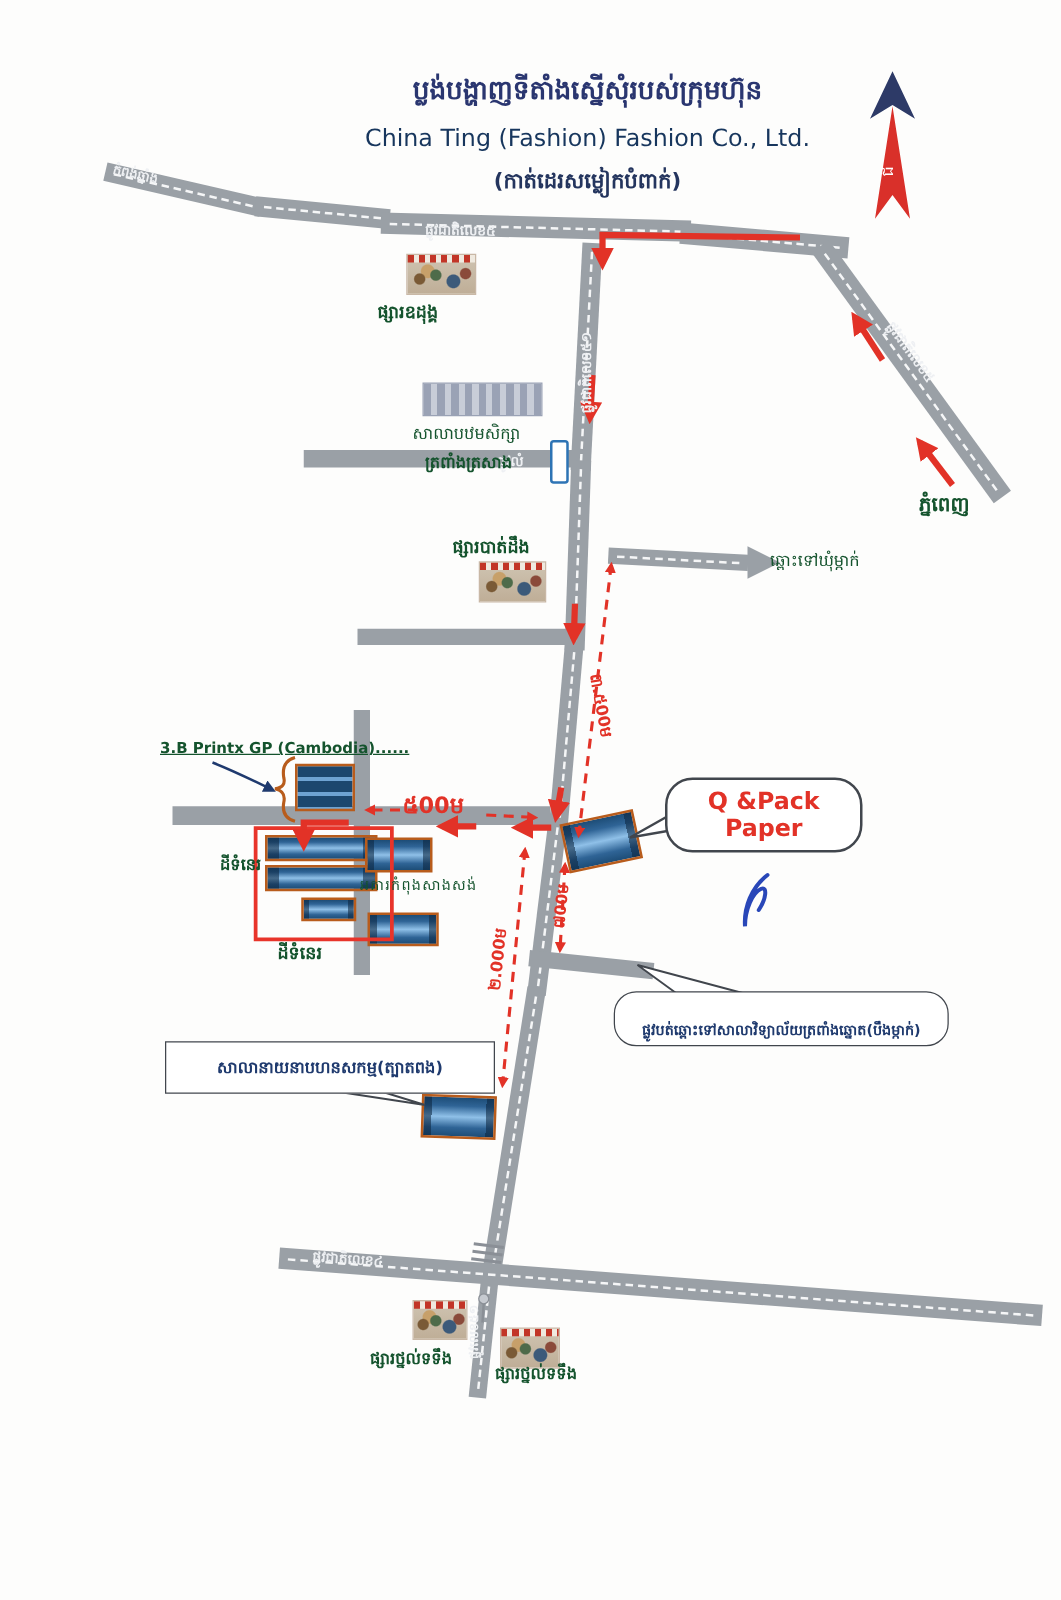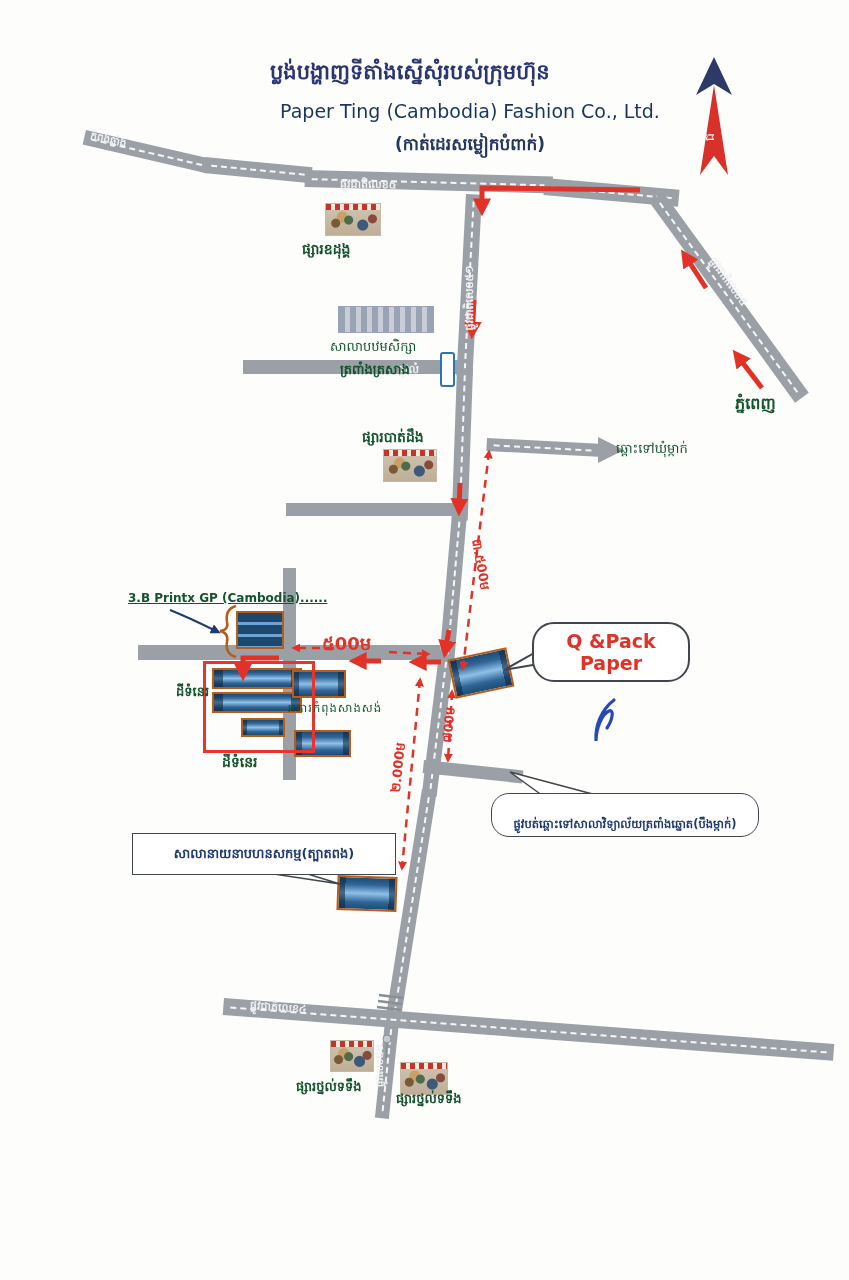--- a/index.html
+++ b/index.html
@@ -36,22 +36,22 @@
           text-align:center;z-index:6;}
   #redbox{position:absolute;border:3px solid #e8342a;z-index:4;background:transparent;}
   #printx-bldg{background:repeating-linear-gradient(180deg,#1c476e 0 9px,#6ea3d2 9px 12px);}
   svg.overlay{position:absolute;left:0;top:0;z-index:4;pointer-events:none;}
 </style>
 </head>
 <body>
 
 <div id="canvas">
 
-  <div class="klabel" style="left:270px;top:58px;width:400px;font-size:21px;color:#2a3670;">ប្លង់បង្ហាញទីតាំងស្នើសុំរបស់ក្រុមហ៊ុន</div>
-  <div class="klabel" style="left:270px;top:100px;width:400px;text-align:center;font-size:19px;font-weight:normal;color:#17365d;">Paper Ting (Cambodia) Fashion Co., Ltd.</div>
+  <div class="klabel" style="left:270px;top:58px;width:400px;text-align:center;font-size:21px;color:#2a3670;">ប្លង់បង្ហាញទីតាំងស្នើសុំរបស់ក្រុមហ៊ុន</div>
+  <div class="klabel" style="left:270px;top:100px;width:400px;text-align:center;font-size:19px;font-weight:normal;color:#17365d;">China Ting (Fashion) Fashion Co., Ltd.</div>
   <div class="klabel" style="left:270px;top:133px;width:400px;text-align:center;font-size:17px;color:#24355e;">(កាត់ដេរសម្លៀកបំពាក់)</div>
 
   <div class="road road-h" style="left:86px;top:130px;width:128px;height:15px;transform:rotate(13deg);transform-origin:left top;"></div>
   <div class="road road-h" style="left:205px;top:157px;width:108px;height:16px;transform:rotate(5.5deg);transform-origin:left top;"></div>
   <div class="road road-h" style="left:305px;top:170px;width:248px;height:17px;transform:rotate(1.5deg);transform-origin:left top;"></div>
   <div class="road road-h" style="left:545px;top:178px;width:135px;height:17px;transform:rotate(5deg);transform-origin:left top;"></div>
   <div class="road road-h" style="left:663px;top:192px;width:248px;height:17px;transform:rotate(54deg);transform-origin:left top;"></div>
 
   <div class="road road-v" style="left:466px;top:194px;width:16px;height:182px;transform:rotate(3deg);transform-origin:left top;"></div>
   <div class="road road-v" style="left:457px;top:368px;width:16px;height:152px;transform:rotate(2deg);transform-origin:left top;"></div>

